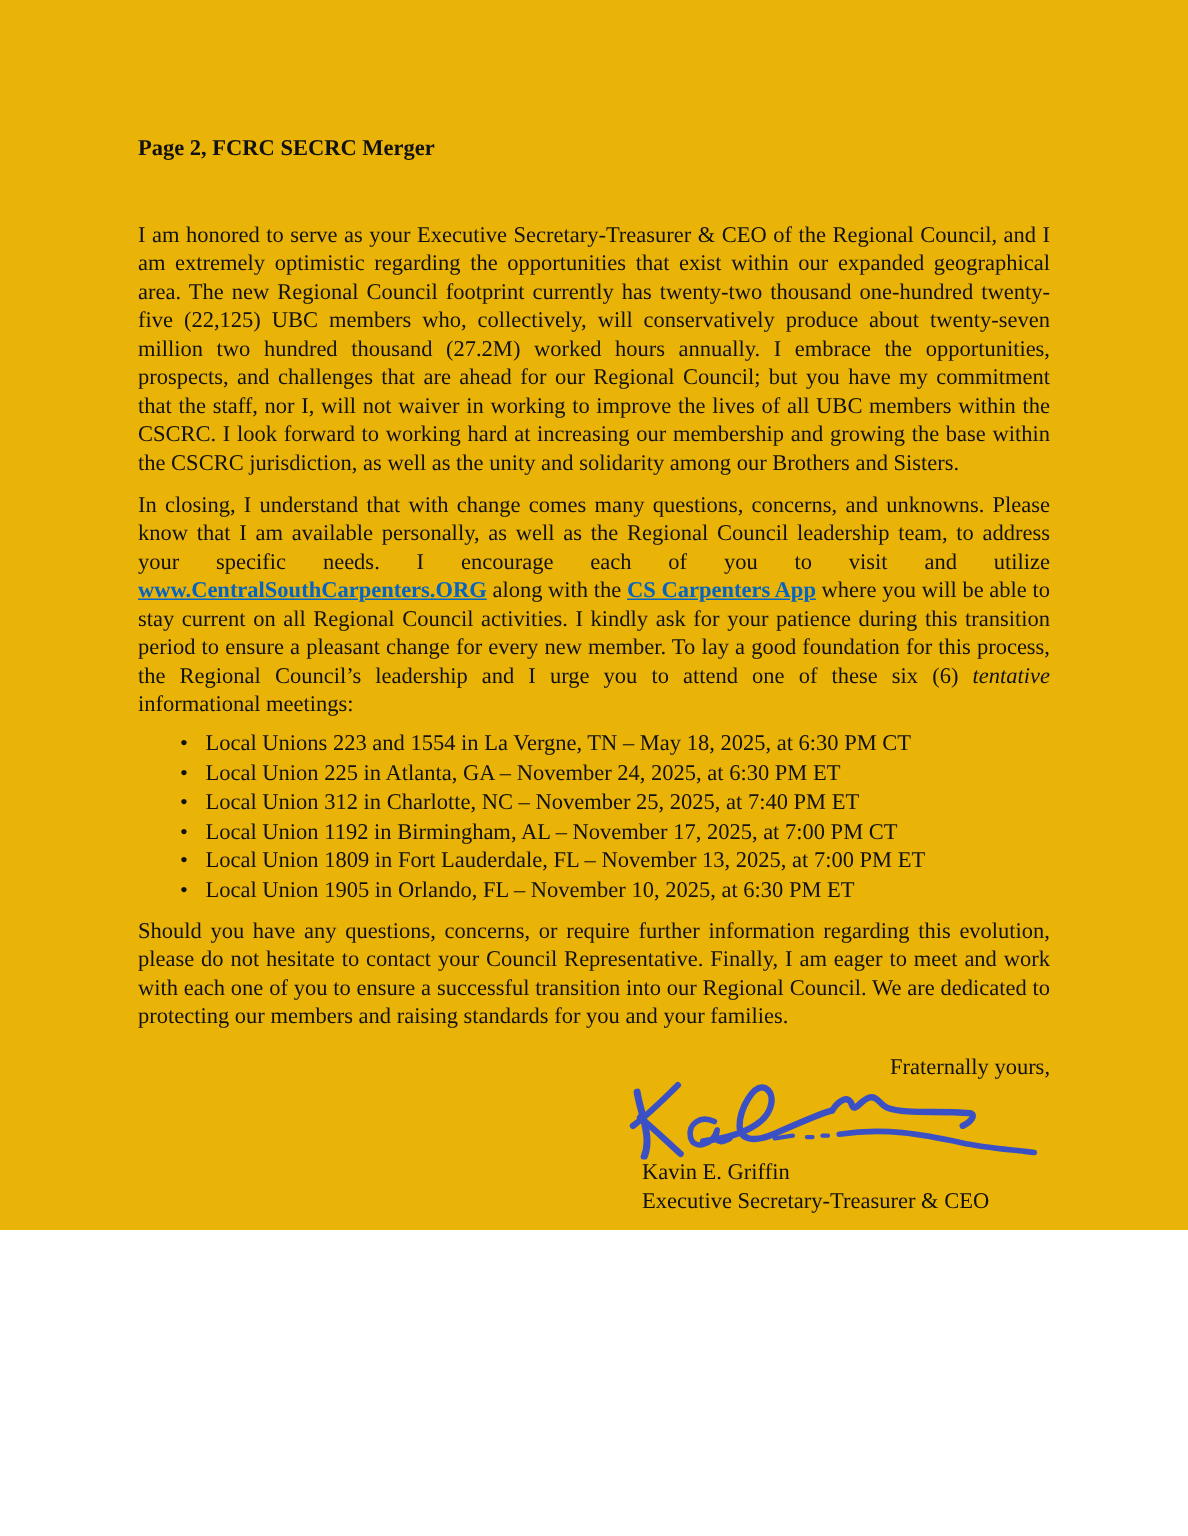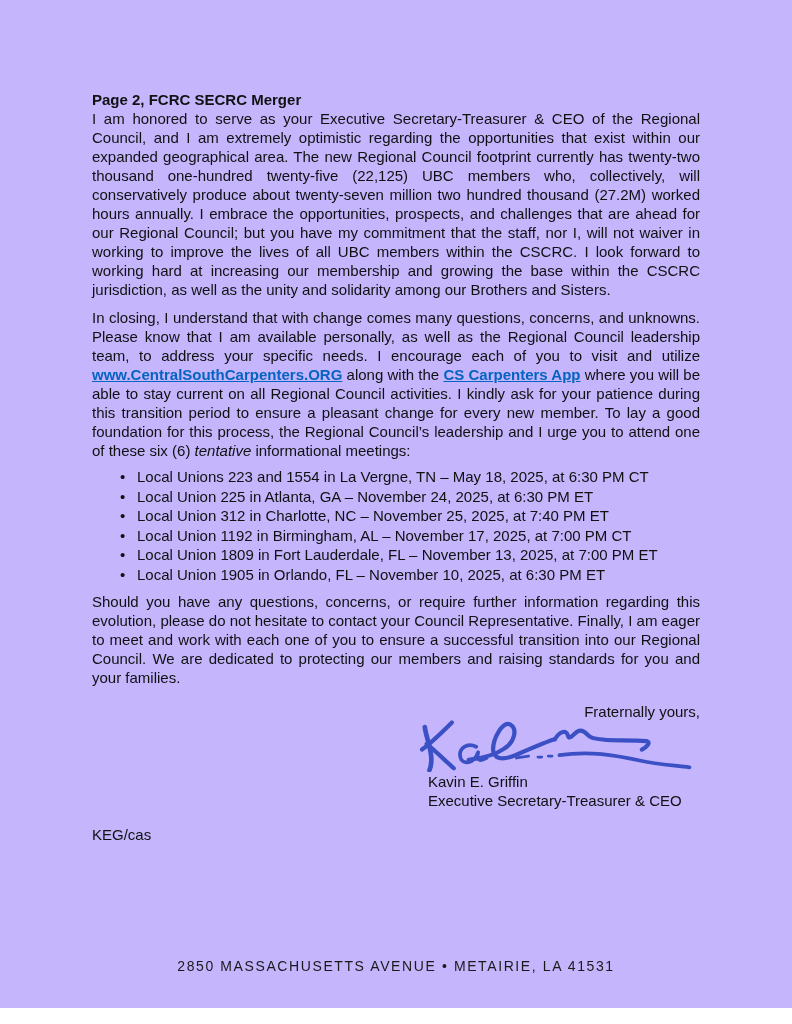--- a/index.html
+++ b/index.html
@@ -1,38 +1,38 @@
 <!DOCTYPE html>
 <html><head>
 <meta charset="utf-8">
 <style>
   html, body { margin: 0; padding: 0; background: #ffffff; }
   .page {
     position: relative;
     width: 792px;
-    height: 1008px;
-    background: #c4b5fd;
-    font-family: Liberation Sans, sans-serif;
+    height: 820px;
+    background: #eab308;
+    font-family: Liberation Serif, serif;
     color: #111111;
     overflow: hidden;
   }
   .content {
     position: absolute;
     left: 92px;
     right: 92px;
     top: 0;
     font-size: 15px;
     line-height: 19px;
   }
   .doc-header {
     margin-top: 90px;
     font-weight: bold;
   }
   p { margin: 0; text-align: justify; }
-  .p1 { }
+  .p1 { margin-top: 39px; }
   .p2 { margin-top: 9px; }
   .p3 { margin-top: 8px; }
   a.doc-link {
     font-weight: bold;
     text-decoration: underline;
     cursor: pointer;
     margin-top: 36px;
   }
   .italic { font-style: italic; }
   ul.meetings {

